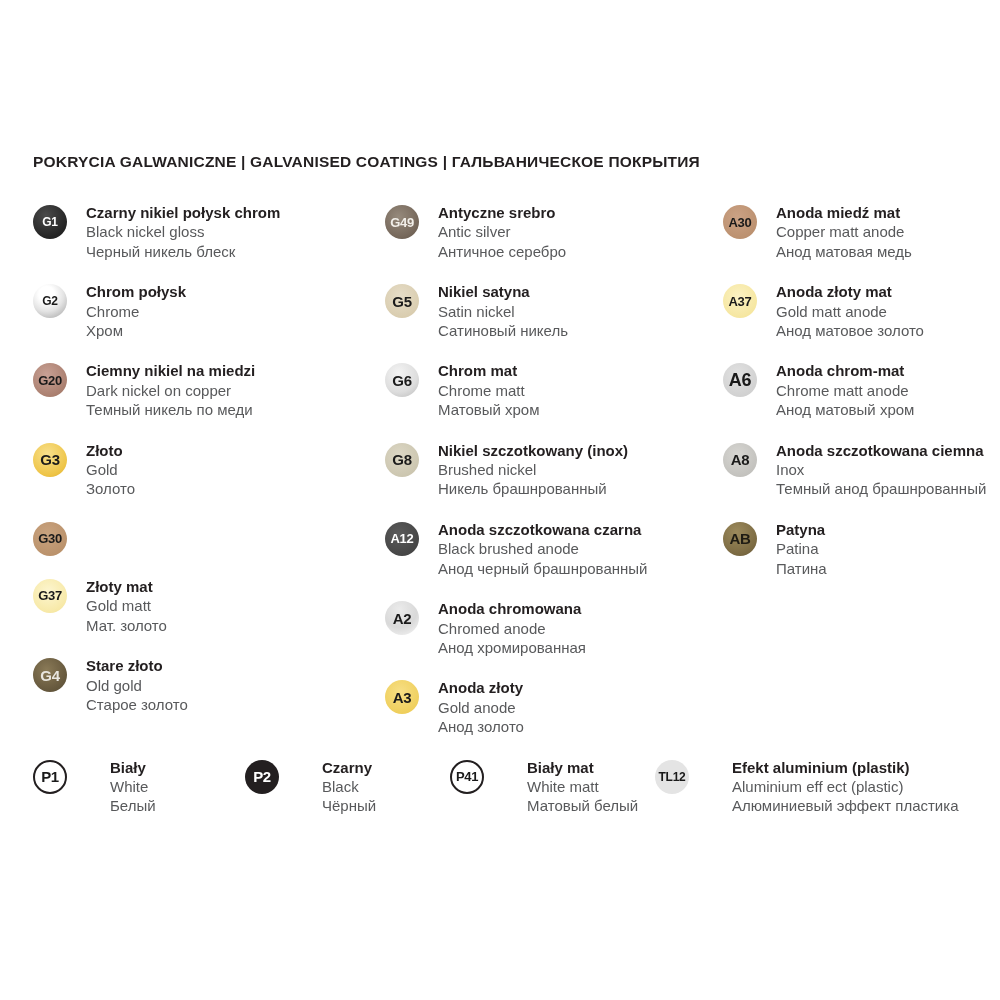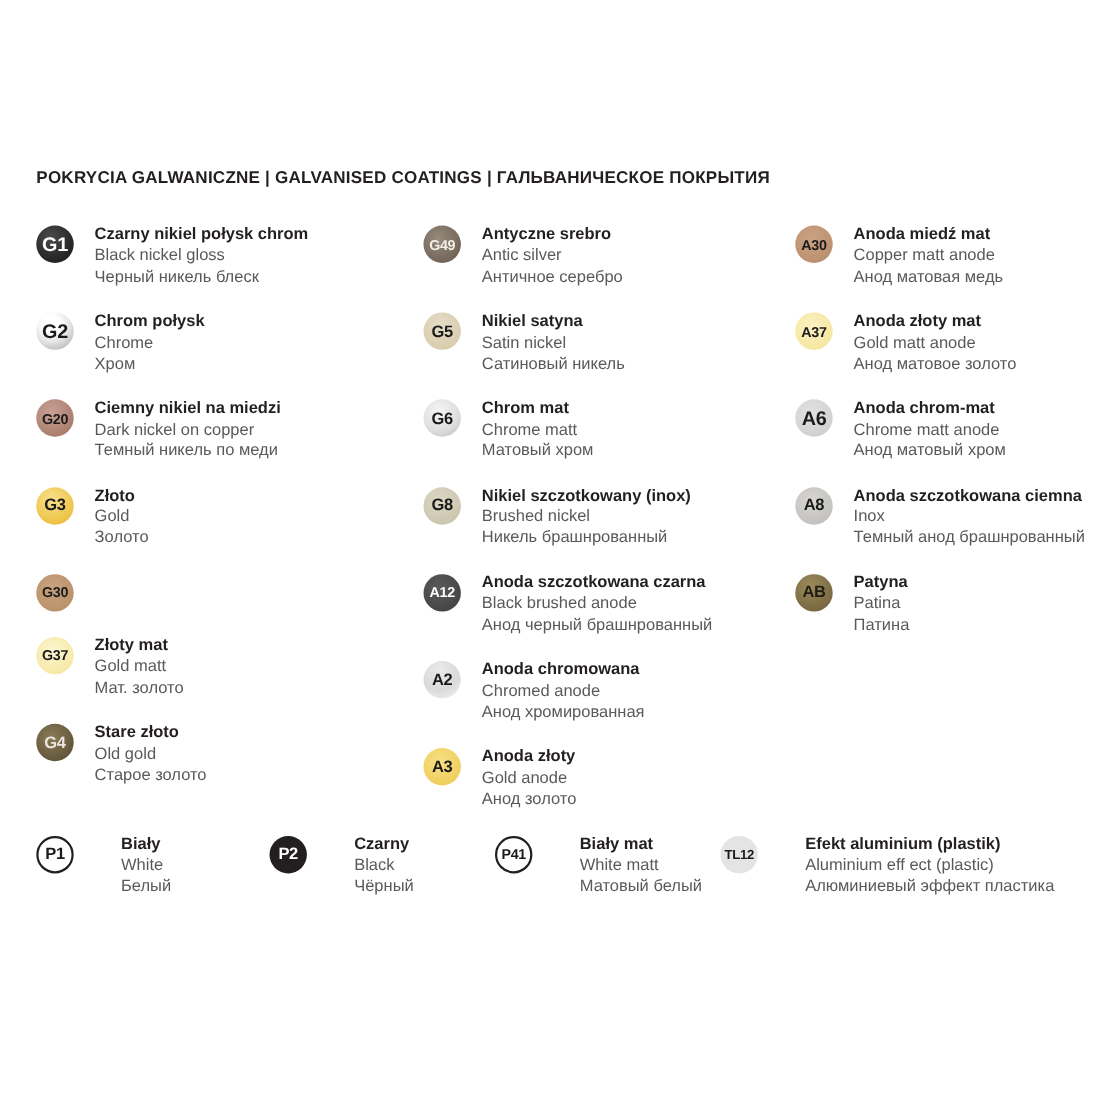--- a/index.html
+++ b/index.html
@@ -40,31 +40,31 @@
 </style>
 </head>
 <body>
 
 <div class="page">
   <h2 class="section-title">POKRYCIA GALWANICZNE | GALVANISED COATINGS | ГАЛЬВАНИЧЕСКОЕ ПОКРЫТИЯ</h2>
 
   <div class="galvanic">
     <div>
         <div class="entry">
-    <div class="swatch" style="background: radial-gradient(circle at 38% 30%, rgb(74, 74, 74), rgb(36, 36, 36) 70%, rgb(28, 28, 28) 100%); color: rgb(255, 255, 255); font-size: 18px;">
+    <div class="swatch" style="background: radial-gradient(circle at 38% 30%, rgb(74, 74, 74), rgb(36, 36, 36) 70%, rgb(28, 28, 28) 100%); color: rgb(255, 255, 255); font-size: 12px;">
       <span class="code">G1</span>
     </div>
     <div class="lines">
       <div class="l1">Czarny nikiel połysk chrom</div>
       <div class="l2">Black nickel gloss</div>
       <div class="l3">Черный никель блеск</div>
     </div>
   </div>
         <div class="entry">
-    <div class="swatch" style="background: radial-gradient(circle at 40% 30%, rgb(255, 255, 255) 25%, rgb(227, 227, 227) 55%, rgb(158, 158, 158) 100%); color: rgb(26, 26, 26); font-size: 18px;">
+    <div class="swatch" style="background: radial-gradient(circle at 40% 30%, rgb(255, 255, 255) 25%, rgb(227, 227, 227) 55%, rgb(158, 158, 158) 100%); color: rgb(26, 26, 26); font-size: 12px;">
       <span class="code">G2</span>
     </div>
     <div class="lines">
       <div class="l1">Chrom połysk</div>
       <div class="l2">Chrome</div>
       <div class="l3">Хром</div>
     </div>
   </div>
         <div class="entry">
     <div class="swatch" style="background: radial-gradient(circle at 40% 35%, rgb(201, 161, 149), rgb(168, 125, 109) 75%, rgb(150, 104, 90) 100%); color: rgb(26, 26, 26); font-size: 13px;">

